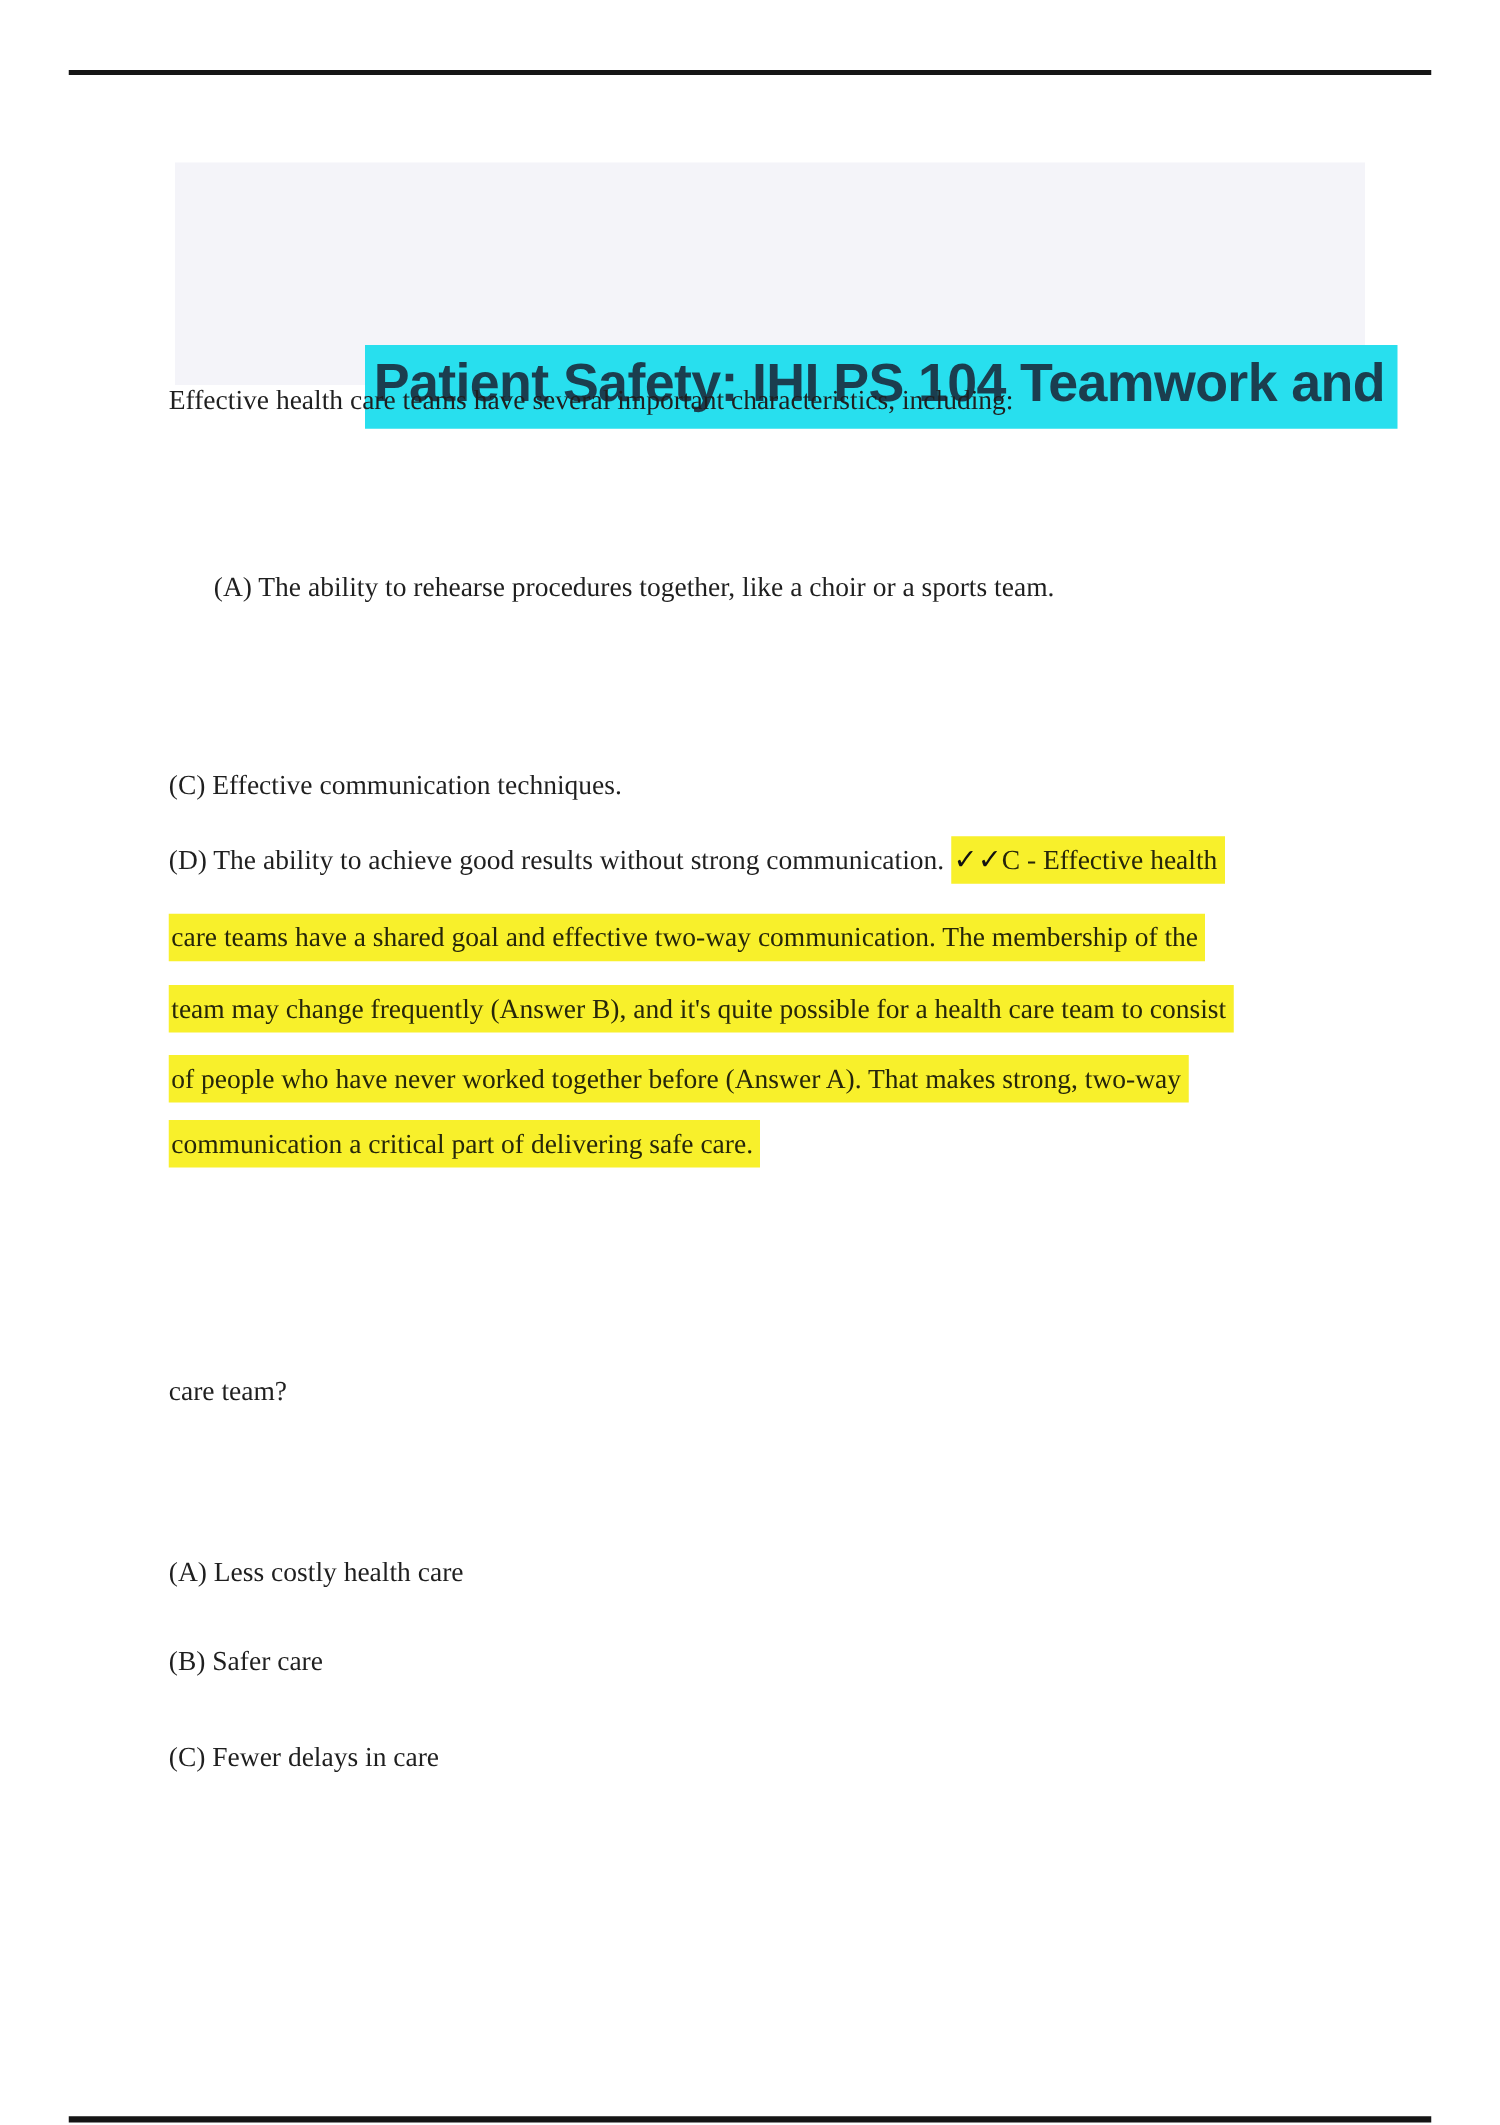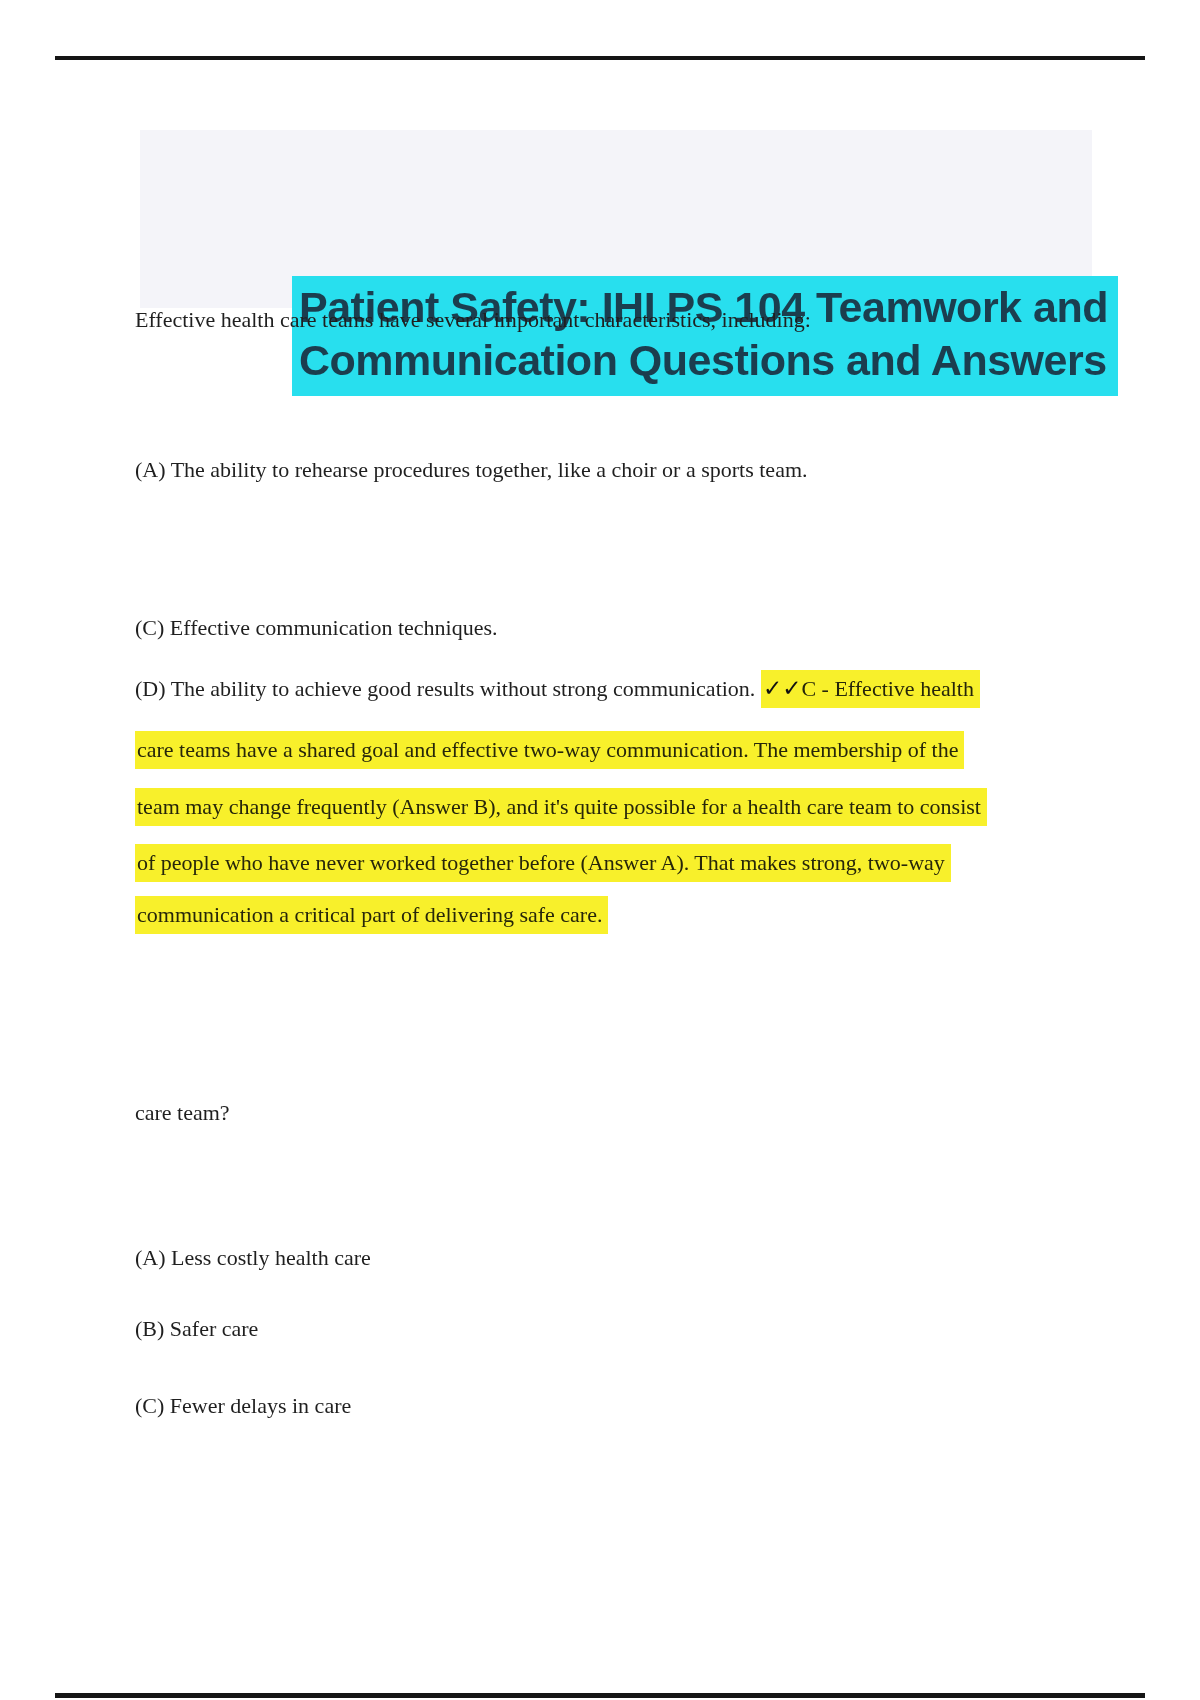--- a/index.html
+++ b/index.html
@@ -55,27 +55,26 @@
 </head>
 <body>
 
 <div class="page">
 
   <div class="rule top"></div>
 
   <div class="title-panel">
     <div class="title-highlight">
       <div class="title-line">Patient Safety: IHI PS 104 Teamwork and</div>
-      <div class="title-line">Communication Questions and Answers</div>
     </div>
   </div>
 
   <div class="line" style="top:306px;">Effective health care teams have several important characteristics, including:</div>
 
-  <div class="line" style="top:456px;">(A) The ability to rehearse procedures together, like a choir or a sports team.</div>
+  <div class="line" style="top:456px;margin-left:36px;">(A) The ability to rehearse procedures together, like a choir or a sports team.</div>
   <div class="line" style="top:614px;">(C) Effective communication techniques.</div>
 
   <div class="line" style="top:674px;"><span>(D) The ability to achieve good results without strong communication. </span><span class="hl"><span class="marks">✓✓</span><span>C - Effective health</span></span></div>
 
   <div class="line" style="top:736px;"><span class="hl">care teams have a shared goal and effective two-way communication. The membership of the</span></div>
   <div class="line" style="top:793px;"><span class="hl">team may change frequently (Answer B), and it's quite possible for a health care team to consist</span></div>
   <div class="line" style="top:849px;"><span class="hl">of people who have never worked together before (Answer A). That makes strong, two-way</span></div>
   <div class="line" style="top:901px;"><span class="hl">communication a critical part of delivering safe care.</span></div>
 
   <div class="line" style="top:1099px;">care team?</div>

